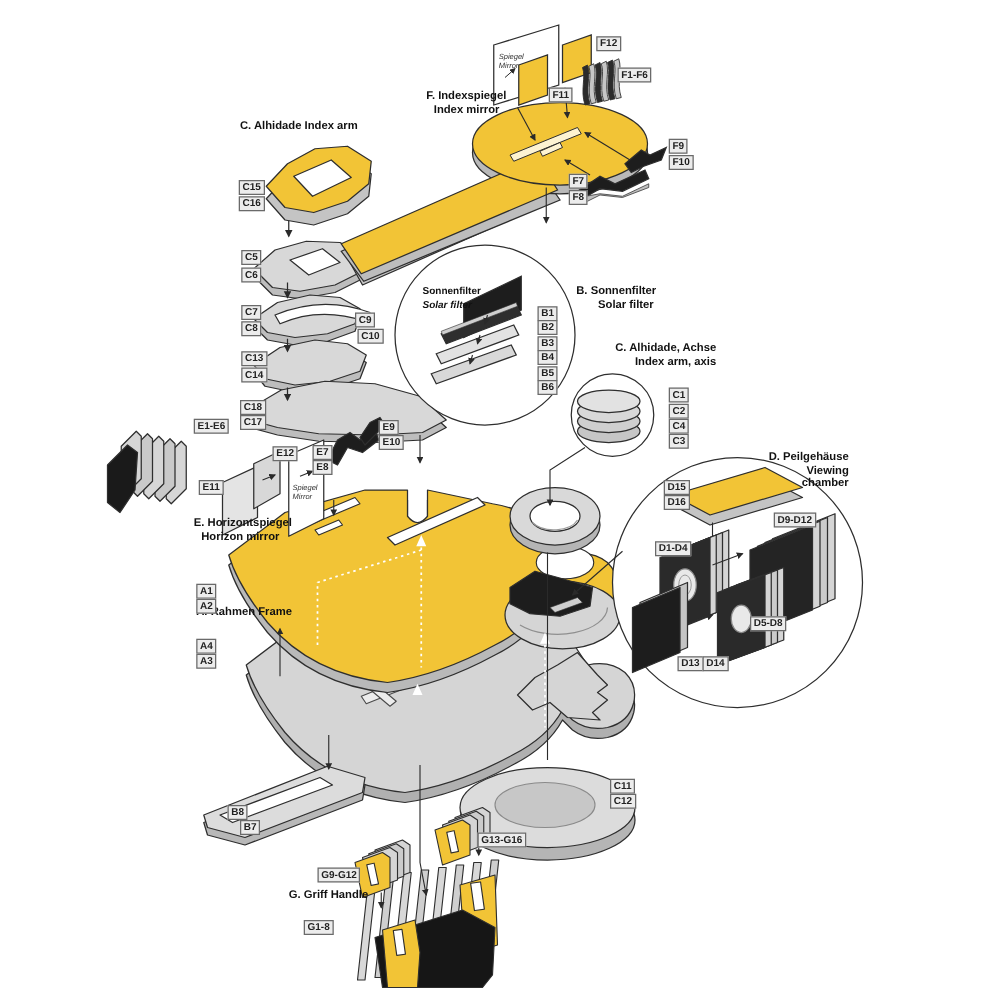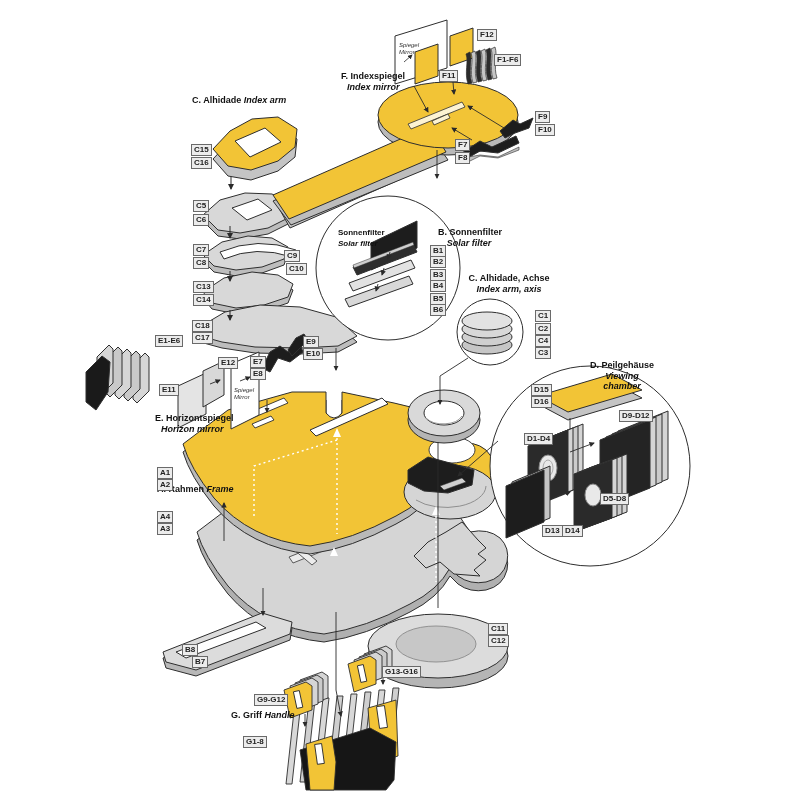--- a/index.html
+++ b/index.html
@@ -2,22 +2,22 @@
 <html><head>
 <meta charset="utf-8">
 <style>
   html,body{margin:0;padding:0;background:#fff;}
   .canvas{position:relative;width:800px;height:800px;background:#fff;overflow:hidden;
           font-family:"Liberation Sans",sans-serif;}
   .canvas svg{position:absolute;left:0;top:0;}
   .tag{position:absolute;display:inline-block;font-size:8px;line-height:10px;font-weight:bold;
        color:#222;background:#ececec;border:1px solid #6a6a6a;padding:0 2px;white-space:nowrap;}
   .sec{position:absolute;font-size:9px;font-weight:bold;color:#111;line-height:10.5px;white-space:nowrap;}
-  .sec .en,.sec .enl{font-style:italic;}
-  .sec.right{text-align:center;}
+  .sec .en,.sec .enl{}
+  .sec.right{text-align:right;margin-left:23px;}
   .sec .ind{padding-left:6px;}
   .svgtxt{font-family:"Liberation Sans",sans-serif;font-weight:bold;}
 </style>
 </head>
 <body>
 
 <div class="canvas">
 
 <svg width="800" height="800" viewBox="0 0 800 800">
   <defs>

